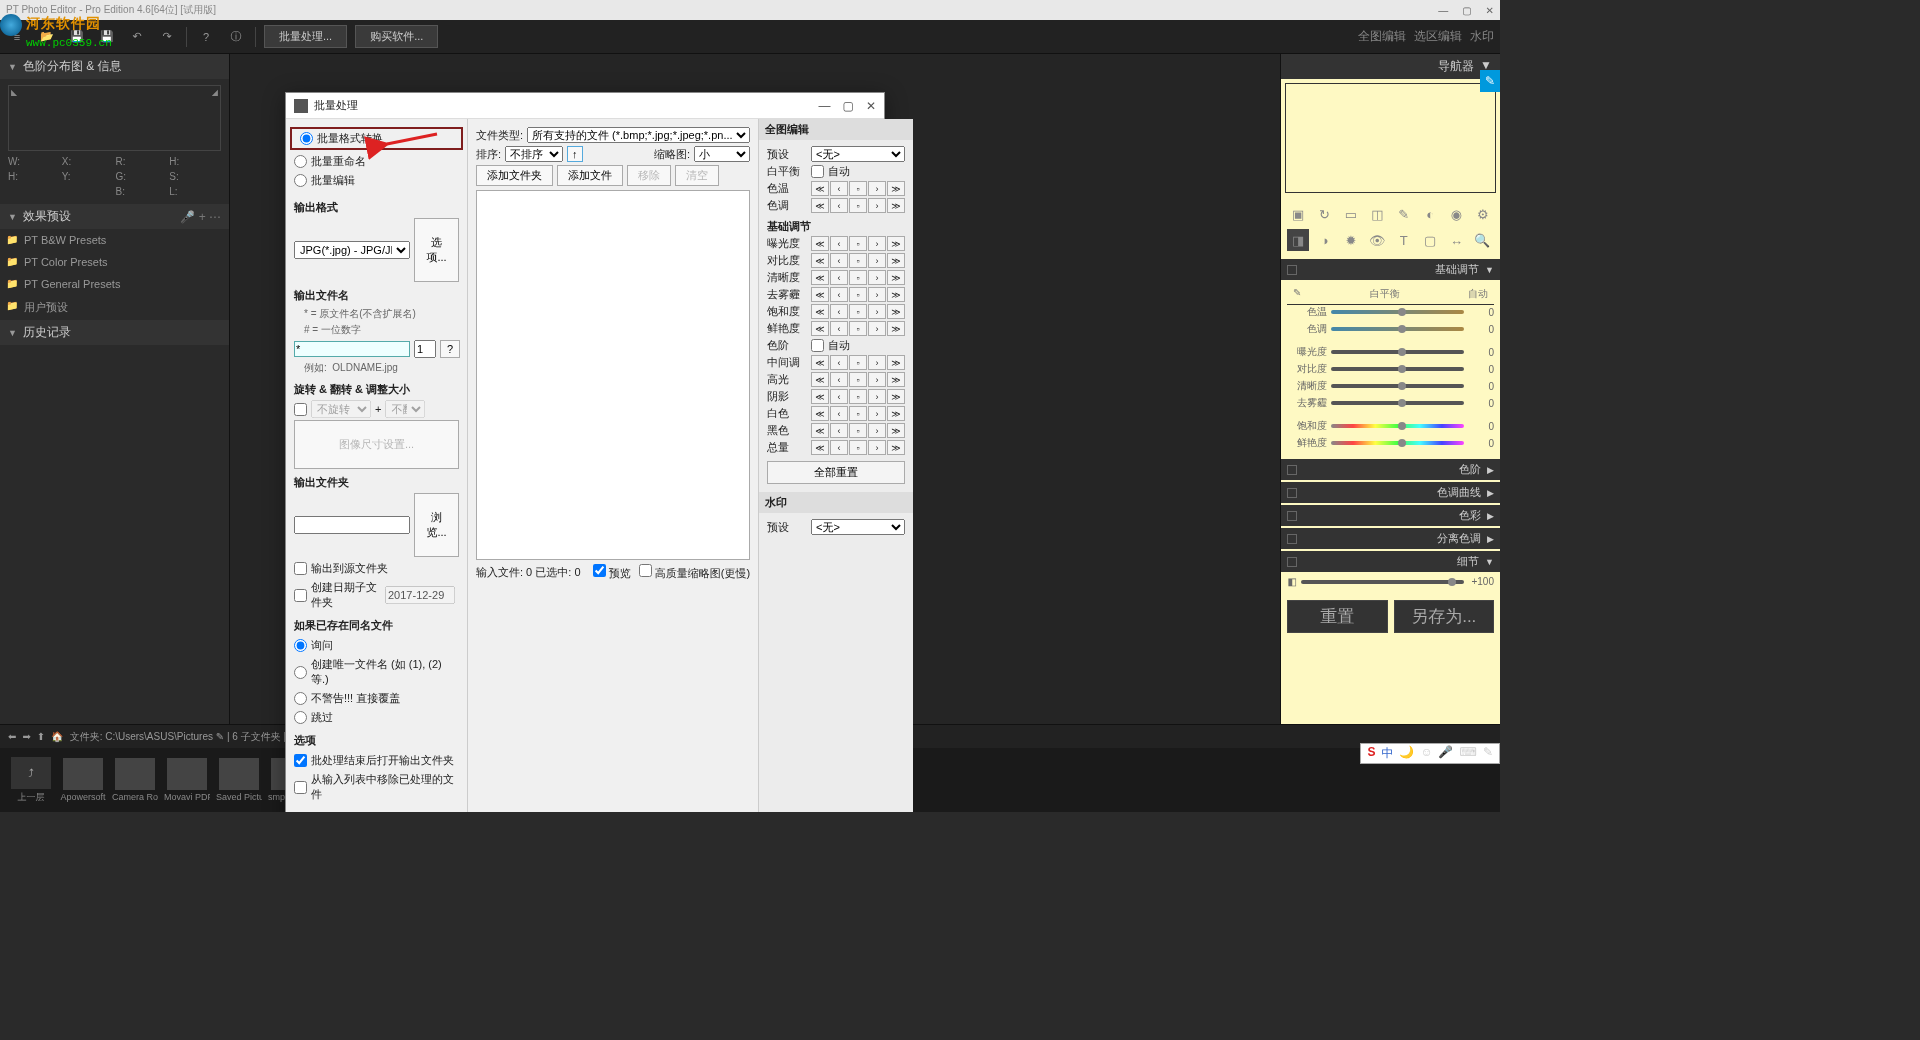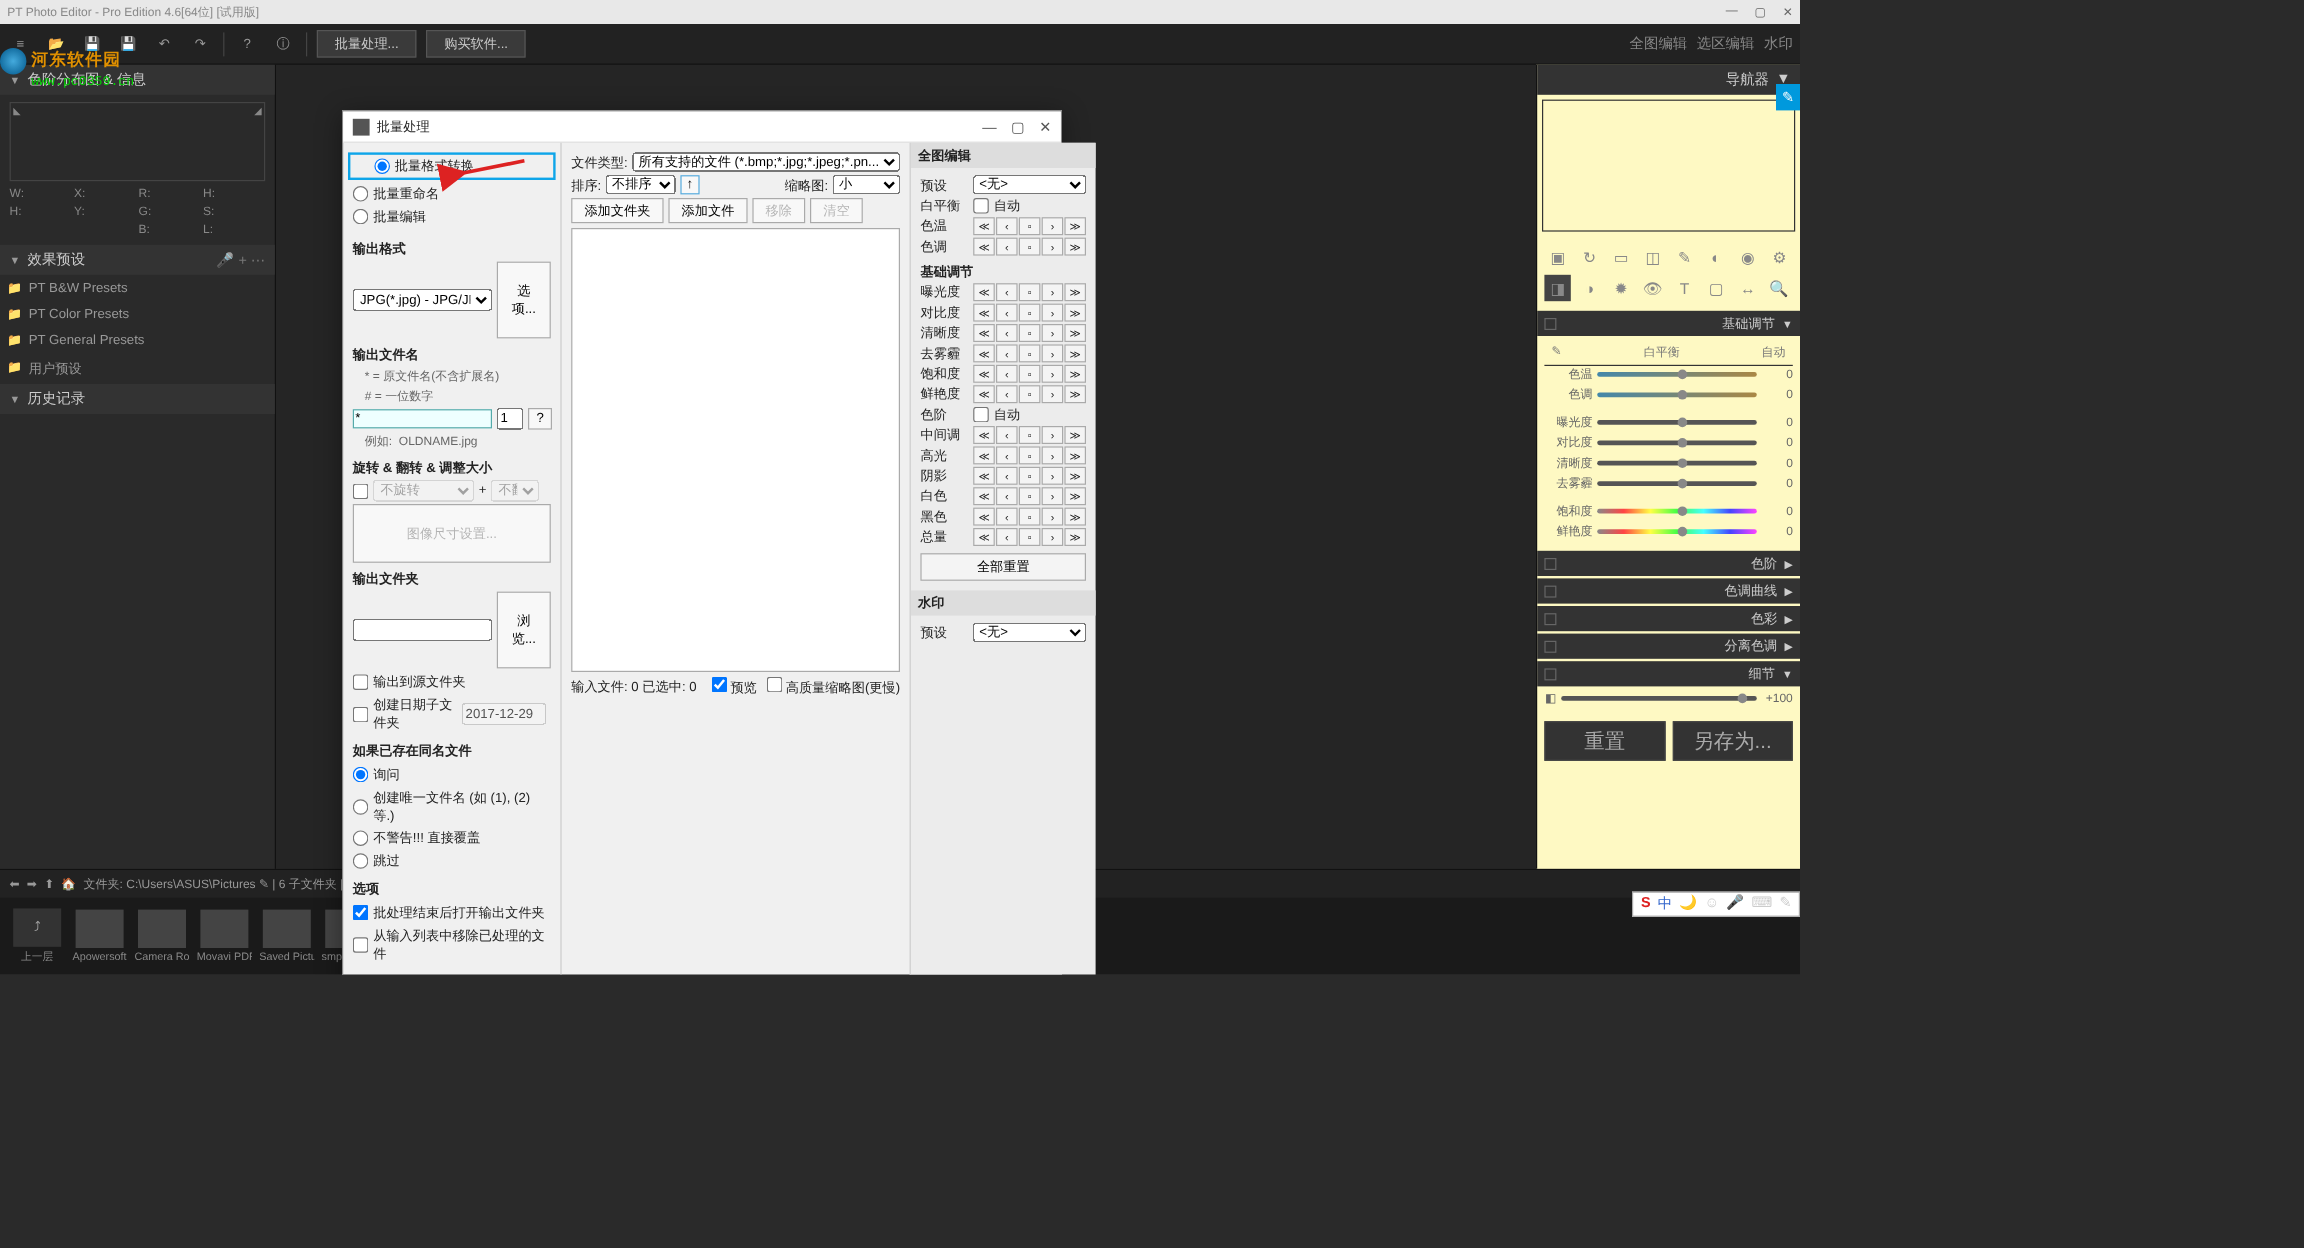--- a/index.html
+++ b/index.html
@@ -3,21 +3,21 @@
 <meta charset="utf-8">
 <style>
 * { margin: 0; padding: 0; box-sizing: border-box; font-family: "Microsoft YaHei", Arial, sans-serif; }
 body { background: #2a2a2a; width: 1500px; height: 812px; overflow: hidden; position: relative; font-size: 11px; color: #ccc; }
 
 
 .titlebar { height: 20px; background: #e8e8e8; color: #888; display: flex; align-items: center; padding: 0 6px; font-size: 10px; }
 .titlebar .win-controls { margin-left: auto; display: flex; gap: 14px; color: #666; }
 
 
-.watermark { position: absolute; top: 14px; left: 0; z-index: 5; margin-top: 26px; }
+.watermark { position: absolute; top: 14px; left: 0; z-index: 5; }
 .watermark .wm1 { color: #e09000; font-weight: bold; font-size: 14px; letter-spacing: 1px; }
 .watermark .wm2 { color: #00d000; font-size: 11px; }
 .wmcircle { width: 22px; height: 22px; border-radius: 50%; background: radial-gradient(circle,#4ad,#058); display:inline-block; vertical-align:middle; margin-right:4px;}
 
 
 .toolbar { height: 34px; background: #222; border-bottom: 1px solid #111; display:flex; align-items:center; padding: 0 6px; gap:8px;}
 .toolbar .tbtn { width: 22px; height: 22px; color:#999; display:flex; align-items:center; justify-content:center; }
 .toolbar .sep { width:1px; height:20px; background:#444; }
 .toolbar .txtbtn { background:#3a3a3a; border:1px solid #555; color:#ccc; padding:3px 14px; font-size:11px;}
 .toolbar .right { margin-left:auto; display:flex; gap:8px; color:#888; font-size:12px;}
@@ -88,21 +88,21 @@
 .dlg-title .dti{width:14px;height:14px;background:#555;margin-right:6px;}
 .dlg-title .wc{margin-left:auto; display:flex; gap:12px; color:#555; font-size:12px;}
 .dlg-body { display:flex; }
 .dlg-left { width:182px; padding:10px 8px; border-right:1px solid #ccc;}
 .dlg-mid { flex:1; padding:8px;}
 .dlg-right { width:162px; padding:8px; border-left:1px solid #ccc; background:#ececec;}
 
 .radio-group { margin-bottom:10px;}
 .radio-row { display:flex; align-items:center; padding:2px 0;}
 .radio-row input{margin-right:4px;}
-.radio-row.boxed { border:2px solid #0ea5e9; padding:2px 20px; margin:-2px -4px 2px;}
+.radio-row.boxed { border:2px solid #7f1d1d; padding:2px 8px; margin:-2px -4px 2px;}
 .grp-label { font-weight:bold; margin:6px 0 3px; font-size:11px;}
 .dlg-left select, .dlg-left input[type=text]{ width:116px; font-size:11px; padding:1px;}
 .dlg-left .row2 { display:flex; gap:4px; align-items:center; margin:2px 0;}
 .dlg-left .btn-s{ background:#f8f8f8; border:1px solid #aaa; padding:16px 8px; font-size:11px;}
 .chk-row { display:flex; align-items:center; padding:2px 0;}
 .chk-row input{margin-right:4px;}
 .smalltxt { font-size:10px; color:#666; padding:1px 0 1px 10px;}
 .dlg-bottom-btns { display:flex; gap:6px; margin-top:8px;}
 .dlg-bottom-btns button{flex:1; padding:5px; border:1px solid #aaa; background:#f4f4f4; font-size:11px;}
 
@@ -447,21 +447,21 @@
       <div class="row2">
         <input type="text" style="border: 1px solid rgb(85, 170, 170); background: rgb(238, 255, 255);" value="*">
         <input type="text" style="width: 22px;" value="1">
         <button class="btn-s" style="padding:2px 6px">?</button>
       </div>
       <div class="smalltxt"><span>例如:</span> &nbsp;<span>OLDNAME.jpg</span></div>
 
       <div class="grp-label">旋转 &amp; 翻转 &amp; 调整大小</div>
       <div class="row2">
         <input type="checkbox" style="">
-        <select disabled="" style="width:84px"><option>不旋转</option></select>
+        <select disabled="" style="width:60px"><option>不旋转</option></select>
         <span>+</span>
         <select disabled="" style="width:40px"><option>不翻转</option></select>
       </div>
       <div class="row2">
           <button class="btn-s" style="flex:1" disabled="">图像尺寸设置...</button>
         </div>
 
       <div class="grp-label">输出文件夹</div>
       <div class="row2">
           <input type="text" style="">

